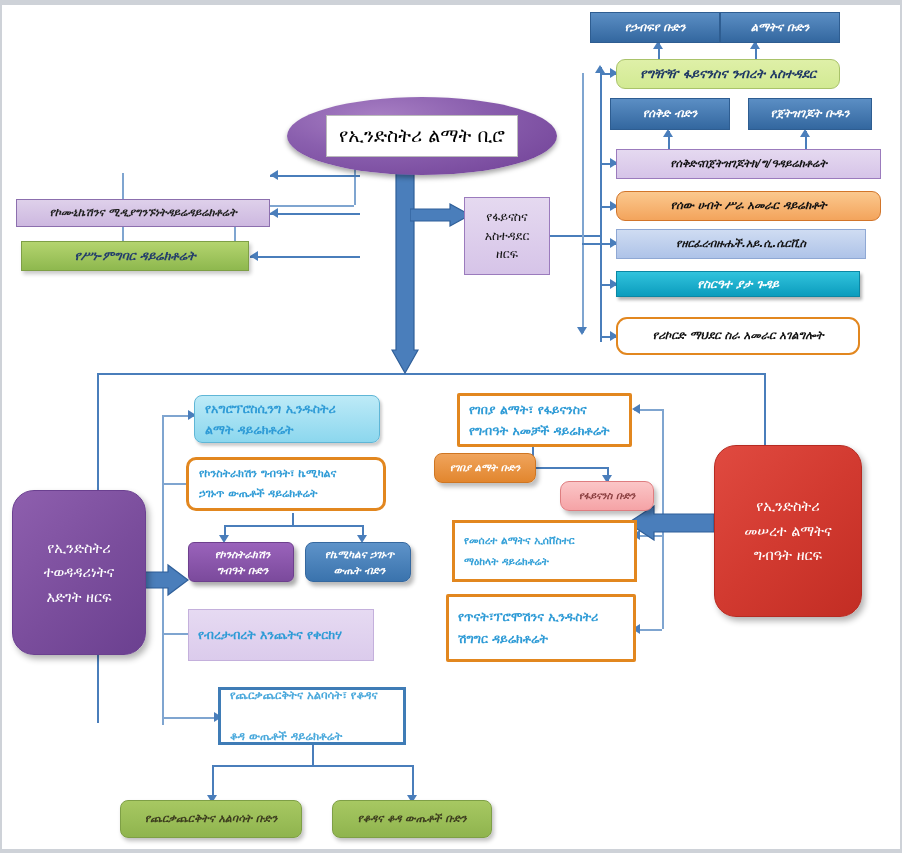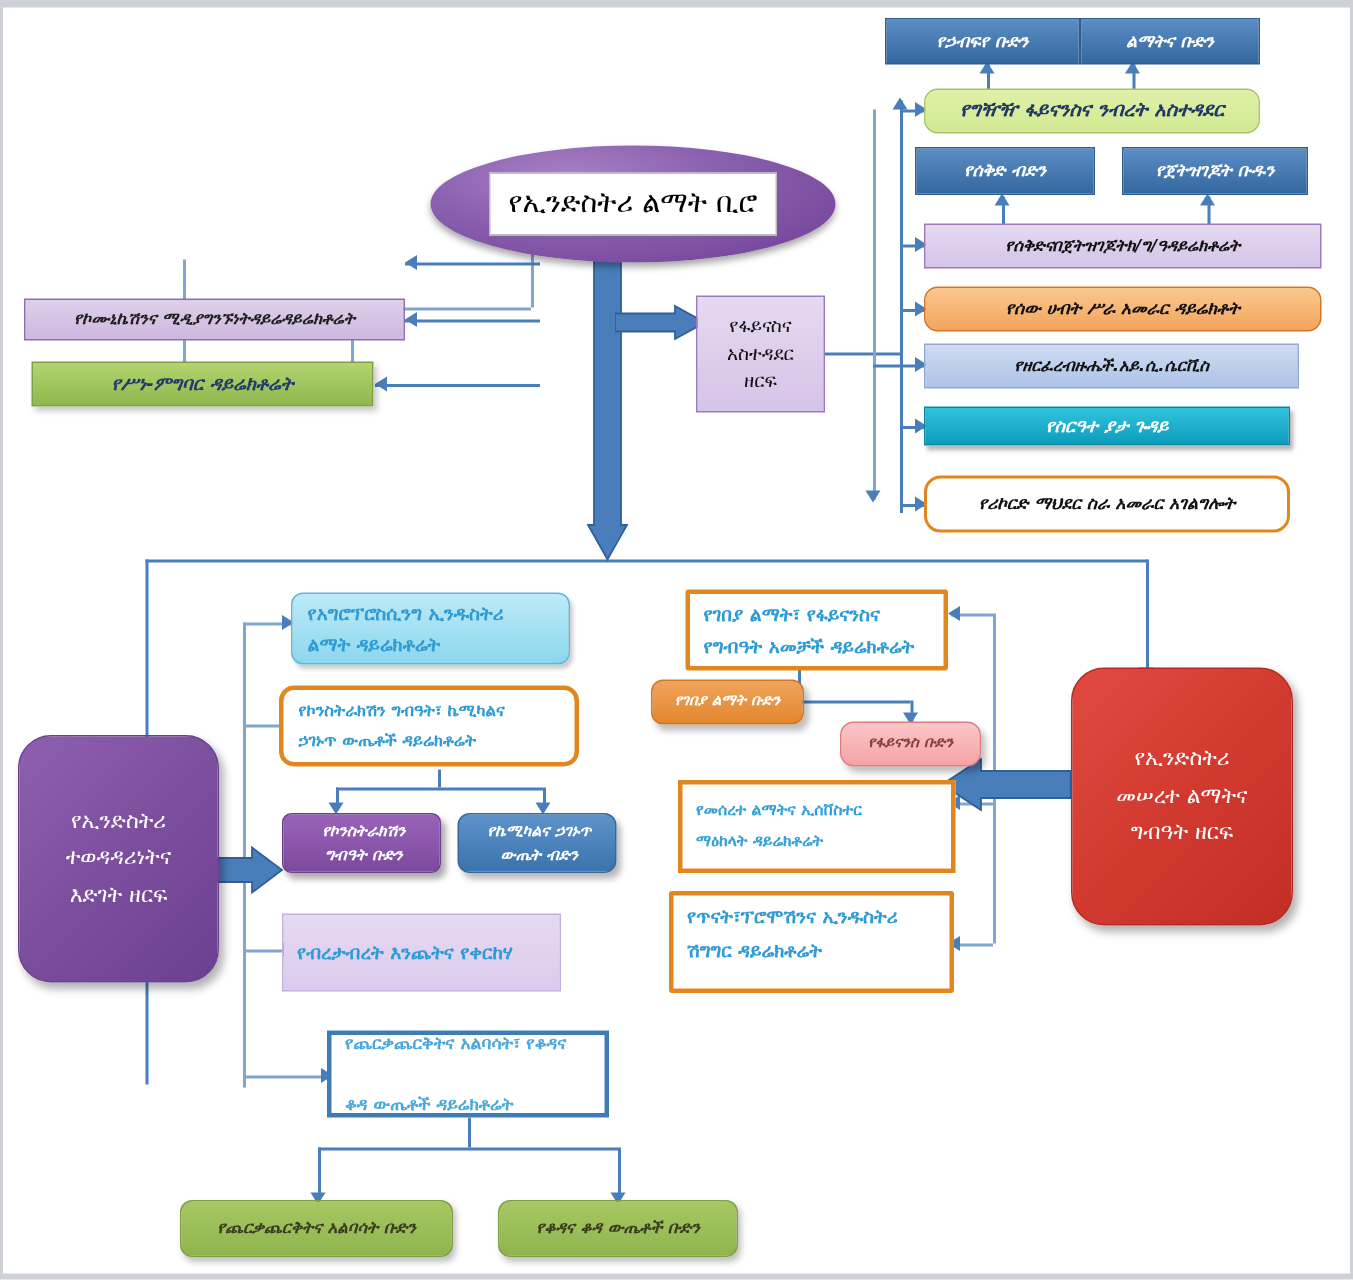--- a/index.html
+++ b/index.html
@@ -426,18 +426,18 @@
   </div>
   <div class="node pink-3d" style="left:558px; top:476px; width:94px; height:30px;">
     <span>የፋይናንስ ቡድን</span>
   </div>
 
   <div class="node white-orange-sq" style="left:450px; top:515px; width:185px; height:62px; flex-direction:column; align-items:flex-start; justify-content:center; padding-left:9px; font-size:10.5px; line-height:2;">
     <span>የመሰረተ        ልማትና        ኢሰቨስተር</span>
     <span>ማዕከላት ዳይሬክቶሬት</span>
   </div>
 
-  <div class="node orange-hollow-sq" style="left:444px; top:589px; width:190px; height:68px; flex-direction:column; align-items:flex-start; padding-left:9px; border-radius:2px; line-height:1.8;">
+  <div class="node orange-hollow-sq" style="left:444px; top:589px; width:190px; height:68px; flex-direction:column; align-items:flex-start; justify-content:center; padding-left:9px; border-radius:2px; line-height:1.8;">
     <span>የጥናት፣ፕሮሞሽንና ኢንዱስትሪ</span>
     <span>ሽግግር ዳይሬክቶሬት</span>
   </div>
 
 </div>
 
 </body></html>

